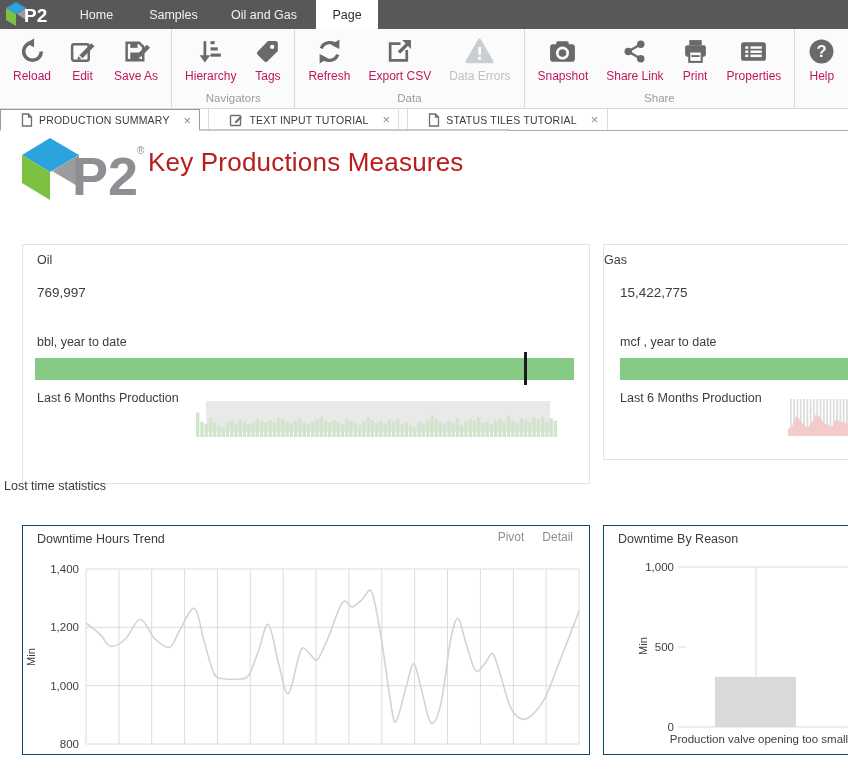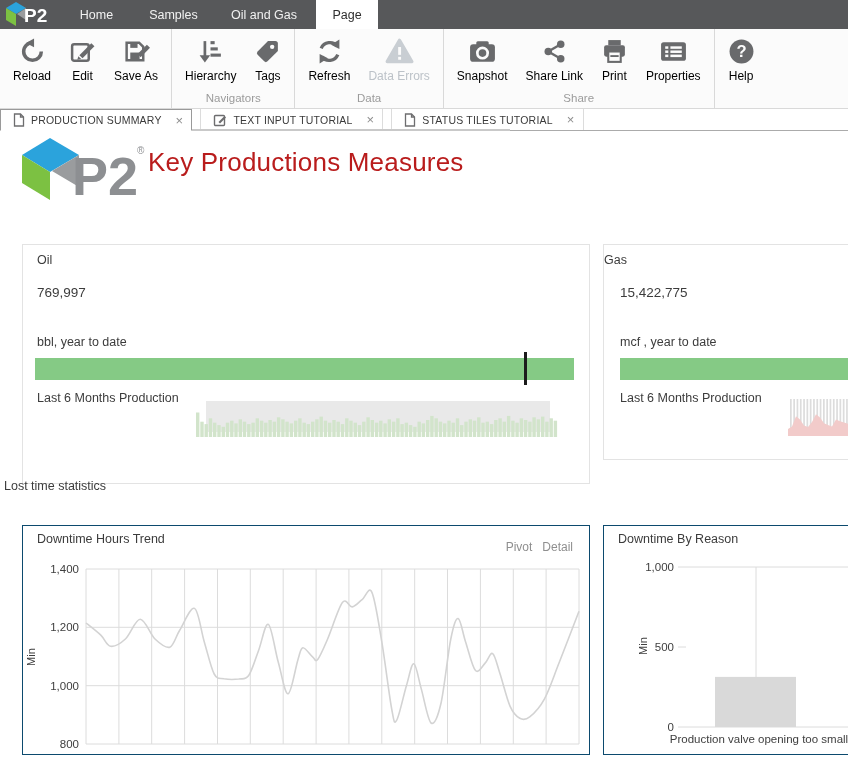--- a/index.html
+++ b/index.html
@@ -19,30 +19,30 @@
   .toolbar { position:absolute; left:0; top:29px; width:848px; height:80px;
              background:#fbfbfb; border-bottom:1px solid #d9d9d9;
              display:flex; align-items:stretch; }
   .tb-group { display:flex; flex-direction:column; border-right:1px solid #d9d9d9;
               padding:0 4px; }
   .tb-group:last-child { border-right:none; }
   .tb-buttons { display:flex; flex:1; }
   .tb-btn { display:flex; flex-direction:column; align-items:center;
             padding:7px 9px 0 9px; }
   .tb-btn .ico { height:30px; display:flex; align-items:center; }
-  .tb-btn .lbl { font-size:12px; color:#000000; margin-top:3px; white-space:nowrap; }
+  .tb-btn .lbl { font-size:12px; color:#be185d; margin-top:3px; white-space:nowrap; }
   .tb-btn.disabled .lbl { color:#bcc2c8; }
   .tb-group-label { text-align:center; font-size:11.5px; color:#9b9b9b;
                     height:17px; line-height:14px; }
 
   
   .tabstrip { position:absolute; left:0; top:109px; width:848px; height:22px;
               display:flex; align-items:stretch; border-bottom:1px solid #ababab;
               background:#fff; }
-  .doc-tab { display:flex; align-items:center; gap:6px; padding:0 8px 0 12px;
+  .doc-tab { display:flex; align-items:center; gap:6px; padding:0 8px 0 20px;
              font-size:10.5px; color:#3a3a3a; letter-spacing:.2px; white-space:nowrap; }
   .doc-tab .tab-close { color:#8d8d8d; font-size:13px; margin-left:8px; }
   .doc-tab.active { border:1px solid #9a9a9a; border-bottom:1px solid #fff;
                     margin-bottom:-1px; background:#fff; z-index:2; }
   .doc-tab.inactive { border-left:1px solid #dcdcdc; border-right:1px solid #dcdcdc;
                       margin-left:8px; }
   .scroll-hint { position:absolute; left:0; top:129px; width:510px; height:2px;
                  background:#c9c9c9; }
 
   
@@ -61,21 +61,21 @@
   .meter { position:absolute; top:113px; height:22px; }
   .meter-marker { position:absolute; width:3px; height:33px; top:107px; background:#1c1c1c; }
   .sparkline { position:absolute; top:154px; }
 
   
   .section-label { position:absolute; left:4px; top:479px; font-size:12.5px; }
   .panel { position:absolute; border:1px solid #0c4a6e; background:#fff; }
   #panel-trend  { left:22px;  top:525px; width:568px; height:230px; }
   #panel-reason { left:603px; top:525px; width:280px; height:230px; }
   .panel-title { position:absolute; left:14px; top:6px; font-size:12.5px; }
-  .panel-links { position:absolute; right:16px; top:14px; display:flex; gap:10px; }
+  .panel-links { position:absolute; right:16px; top:4px; display:flex; gap:18px; }
   .panel-links a { font-size:12px; color:#8f8f8f; text-decoration:none; }
   .chart { position:absolute; left:0; top:28px; }
 
   svg text { font-family:"Liberation Sans", sans-serif; }
 </style>
 </head>
 <body>
 
 <header class="navbar">
   <div class="nav-logo">
@@ -162,20 +162,30 @@
         <div class="tb-btn">
           <span class="ico">
             <svg width="27" height="27" viewBox="0 0 26 26">
               <path d="M5,10 A9,9 0 0 1 20.5,8" fill="none" stroke="#696a6c" stroke-width="3.2"></path>
               <polygon points="22.5,1.5 22.5,10.5 14.5,6.5" fill="#696a6c"></polygon>
               <path d="M21,16 A9,9 0 0 1 5.5,18" fill="none" stroke="#696a6c" stroke-width="3.2"></path>
               <polygon points="3.5,24.5 3.5,15.5 11.5,19.5" fill="#696a6c"></polygon>
             </svg>
           </span>
           <span class="lbl">Refresh</span>
+        </div>
+        <div class="tb-btn">
+          <span class="ico">
+            <svg width="27" height="27" viewBox="0 0 26 26">
+              <path d="M14,5.5 h-10 v16 h16 v-10" fill="none" stroke="#696a6c" stroke-width="2.6"></path>
+              <rect x="11" y="8" width="13" height="3.2" transform="rotate(-45 17 10)" fill="#696a6c"></rect>
+              <polygon points="15.5,2 24,2 24,10.5" fill="#696a6c"></polygon>
+            </svg>
+          </span>
+          <span class="lbl">Export CSV</span>
         </div>
         <div class="tb-btn disabled">
           <span class="ico">
             <svg width="29" height="27" viewBox="0 0 26 24">
               <path d="M13,2 L24,21 H2 Z" fill="#c9ced3" stroke="#c9ced3" stroke-width="3" stroke-linejoin="round"></path>
               <rect x="11.8" y="8" width="2.6" height="7" fill="#fbfbfb"></rect>
               <rect x="11.8" y="16.8" width="2.6" height="2.6" fill="#fbfbfb"></rect>
             </svg>
           </span>
           <span class="lbl">Data Errors</span>

